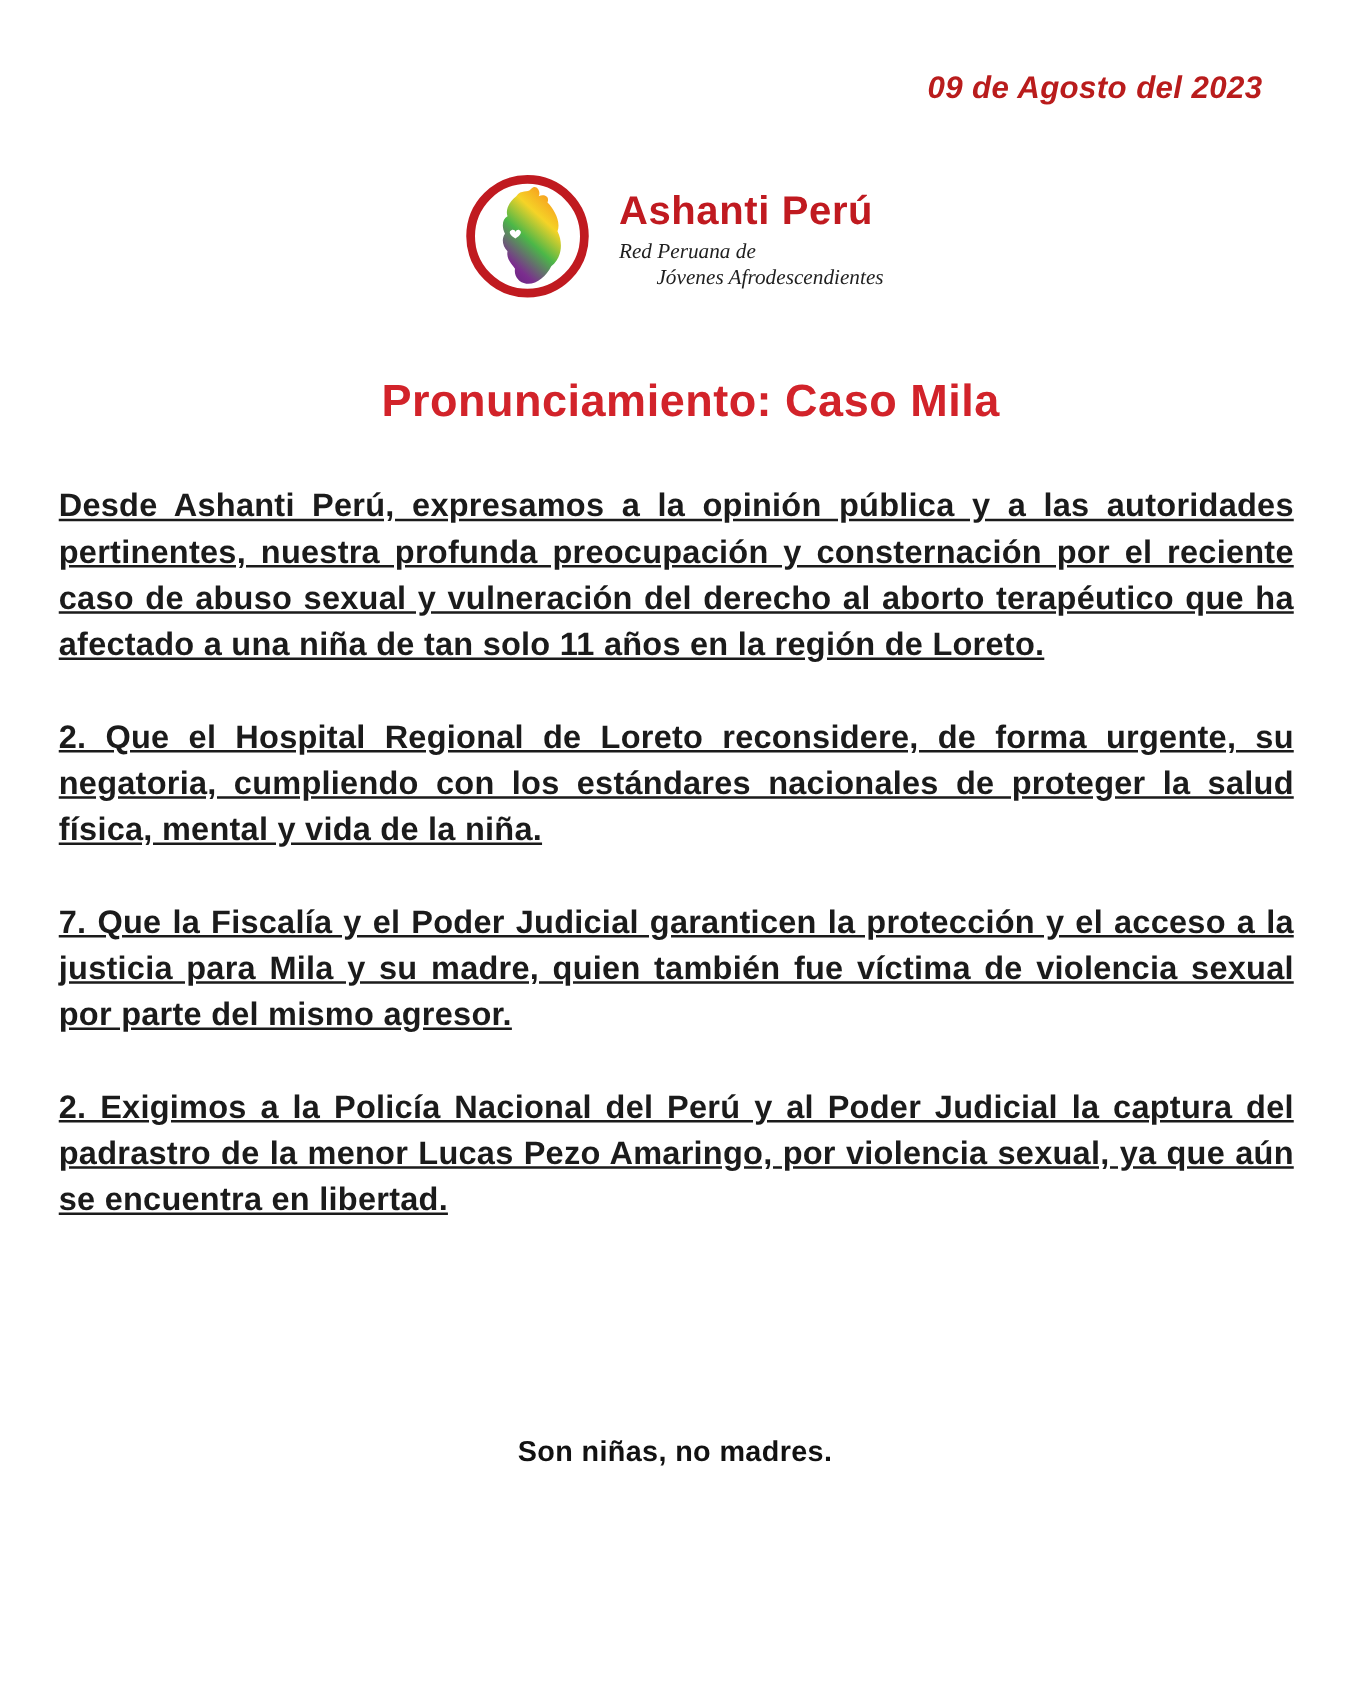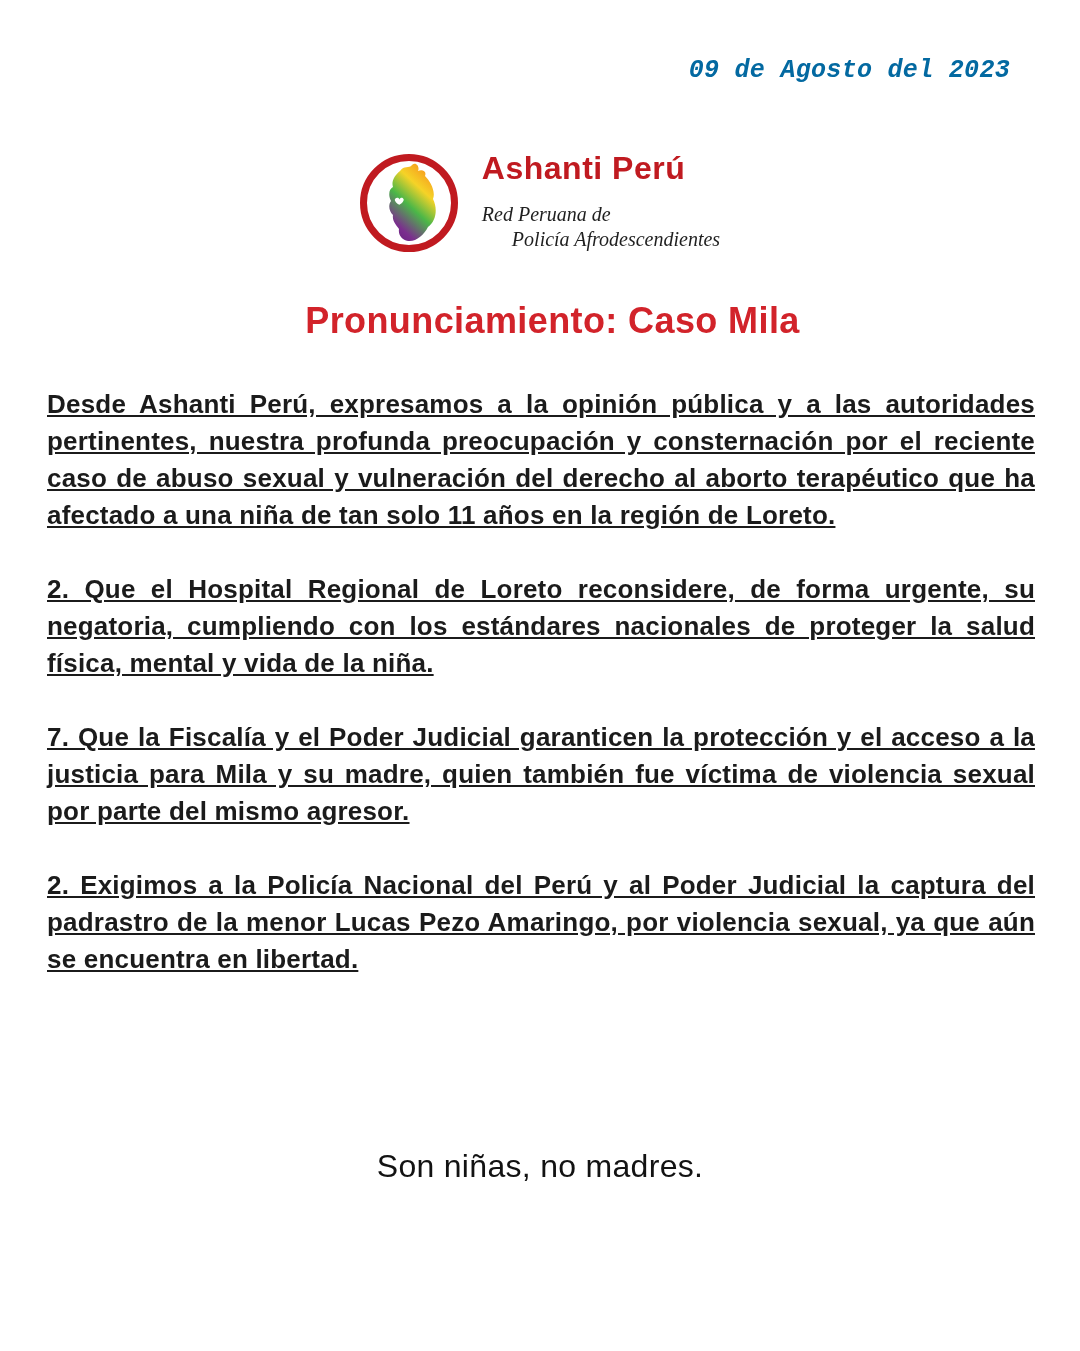--- a/index.html
+++ b/index.html
@@ -14,32 +14,31 @@
     color: #1b1b1b;
     overflow: hidden;
   }
   .date {
     position: absolute;
     top: 56px;
     right: 70px;
     font-size: 25px;
     font-weight: 700;
     font-style: italic;
-    color: #0369a1;
+    color: #b91c1c;
     letter-spacing: 0.3px;
-    font-family: Liberation Mono, monospace;
   }
   .logo-row {
     position: absolute;
     top: 140px;
     left: 0;
     width: 100%;
     display: flex;
     justify-content: center;
-    align-items: flex-end;
+    align-items: flex-start;
     gap: 24px;
   }
   .logo-circle {
     width: 98px;
     height: 98px;
     border: 7px solid #c01a20;
     border-radius: 50%;
     display: flex;
     align-items: center;
     justify-content: center;
@@ -50,24 +49,24 @@
   .brand {
     font-size: 32px;
     font-weight: 800;
     color: #c01a20;
     letter-spacing: 0.5px;
     line-height: 1.05;
   }
   .subtitle {
     font-family: "Liberation Serif", serif;
     font-style: italic;
-    font-size: 20px;
+    font-size: 17px;
     color: #1f1f1f;
     line-height: 1.25;
-    margin-top: 16px;
+    margin-top: 4px;
   }
   .subtitle .line2 { margin-left: 30px; }
   .title {
     position: absolute;
     top: 300px;
     left: 0;
     width: 100%;
     text-align: center;
     font-size: 36px;
     font-weight: 800;
@@ -87,22 +86,22 @@
     color: #1b1b1b;
     letter-spacing: 0.2px;
   }
   .body-text p { margin-bottom: 37px; text-decoration: underline; }
   .closing {
     position: absolute;
     top: 1148px;
     left: 0;
     width: 100%;
     text-align: center;
-    font-size: 32px;
-    font-weight: 400;
+    font-size: 23px;
+    font-weight: 700;
     color: #121212;
     letter-spacing: 0.3px;
   }
 </style>
 </head>
 <body>
 
 <div class="page">
 
   <div class="date">09 de Agosto del 2023</div>
@@ -120,21 +119,21 @@
           </linearGradient>
         </defs>
         <path fill="url(#rainbow)" d="M22,8 C26,2 31,6 34,2 C38,-2 42,4 40,8 C44,6 49,8 47,13 C52,18 58,28 55,36 C60,46 58,58 50,64 C46,72 38,79 30,78 C24,77 20,72 21,66 C18,62 14,58 15,52 C11,48 10,42 13,38 C10,32 11,26 15,24 C13,18 17,12 22,8 Z"></path>
         <path fill="#ffffff" d="M17,36 c1.5,-2 4,-1.5 4.5,0.5 c0.5,-2 3,-2.5 4,-0.5 c1,2 -2,4.5 -4.2,5.8 c-2.2,-1.3 -5.3,-3.8 -4.3,-5.8 Z"></path>
       </svg>
     </div>
     <div class="logo-text">
       <div class="brand">Ashanti Perú</div>
       <div class="subtitle">
         <div class="line1">Red Peruana de</div>
-        <div class="line2">Policía Afrodescendientes</div>
+        <div class="line2">Jóvenes Afrodescendientes</div>
       </div>
     </div>
   </div>
 
   <div class="title">Pronunciamiento: Caso Mila</div>
 
   <div class="body-text">
     <p>Desde Ashanti Perú,  expresamos a la opinión pública y a las autoridades pertinentes, nuestra profunda preocupación y consternación por el reciente caso de abuso sexual y vulneración del derecho al aborto terapéutico que ha afectado a una niña de tan solo 11 años en la región de Loreto.</p>
     <p>2. Que el Hospital Regional de Loreto reconsidere, de forma urgente, su negatoria, cumpliendo con los estándares nacionales de proteger la salud física, mental y vida de la niña.</p>
     <p>7. Que la Fiscalía y el Poder Judicial garanticen la protección y el acceso a la justicia para Mila y su madre, quien también fue víctima de violencia sexual por parte del mismo agresor.</p>

